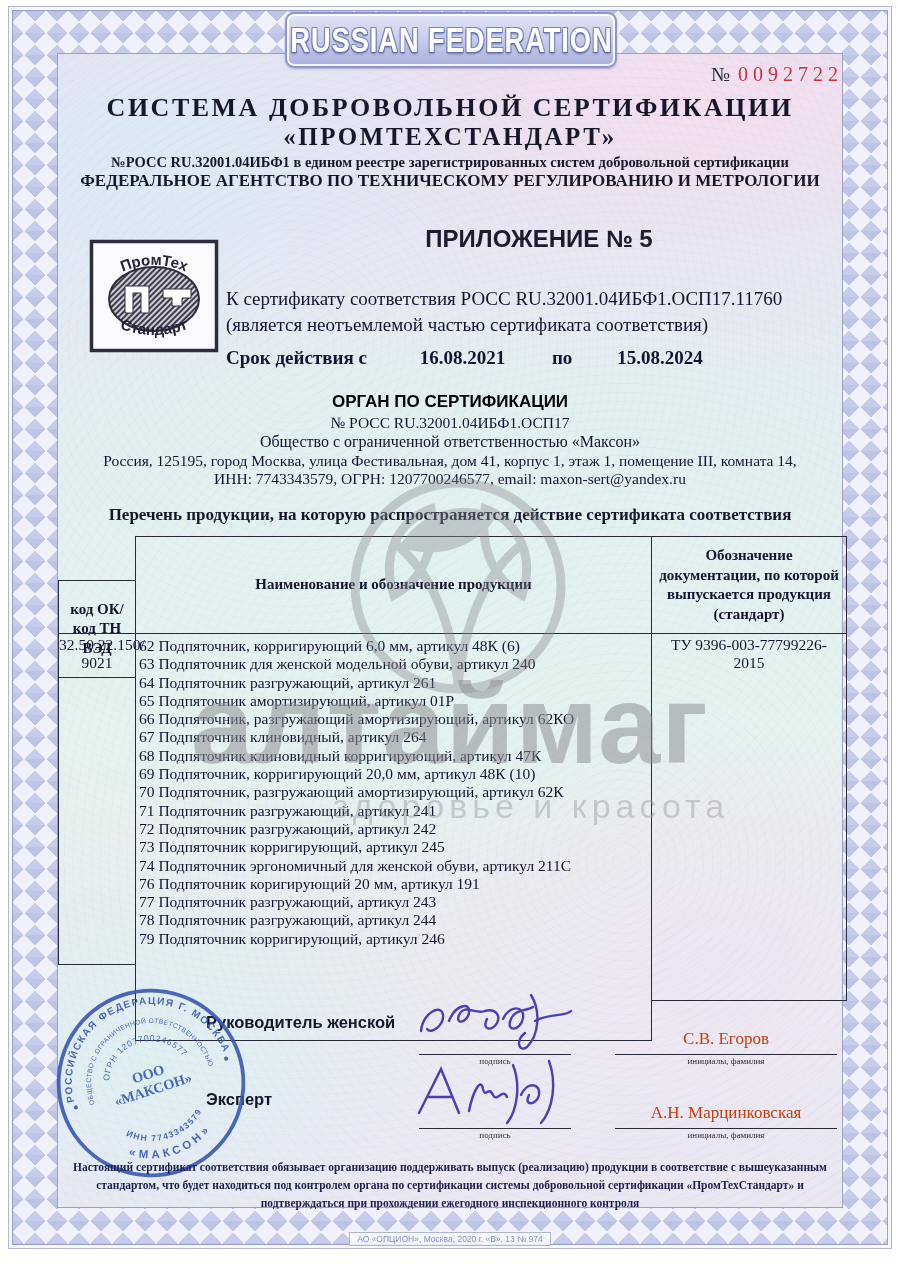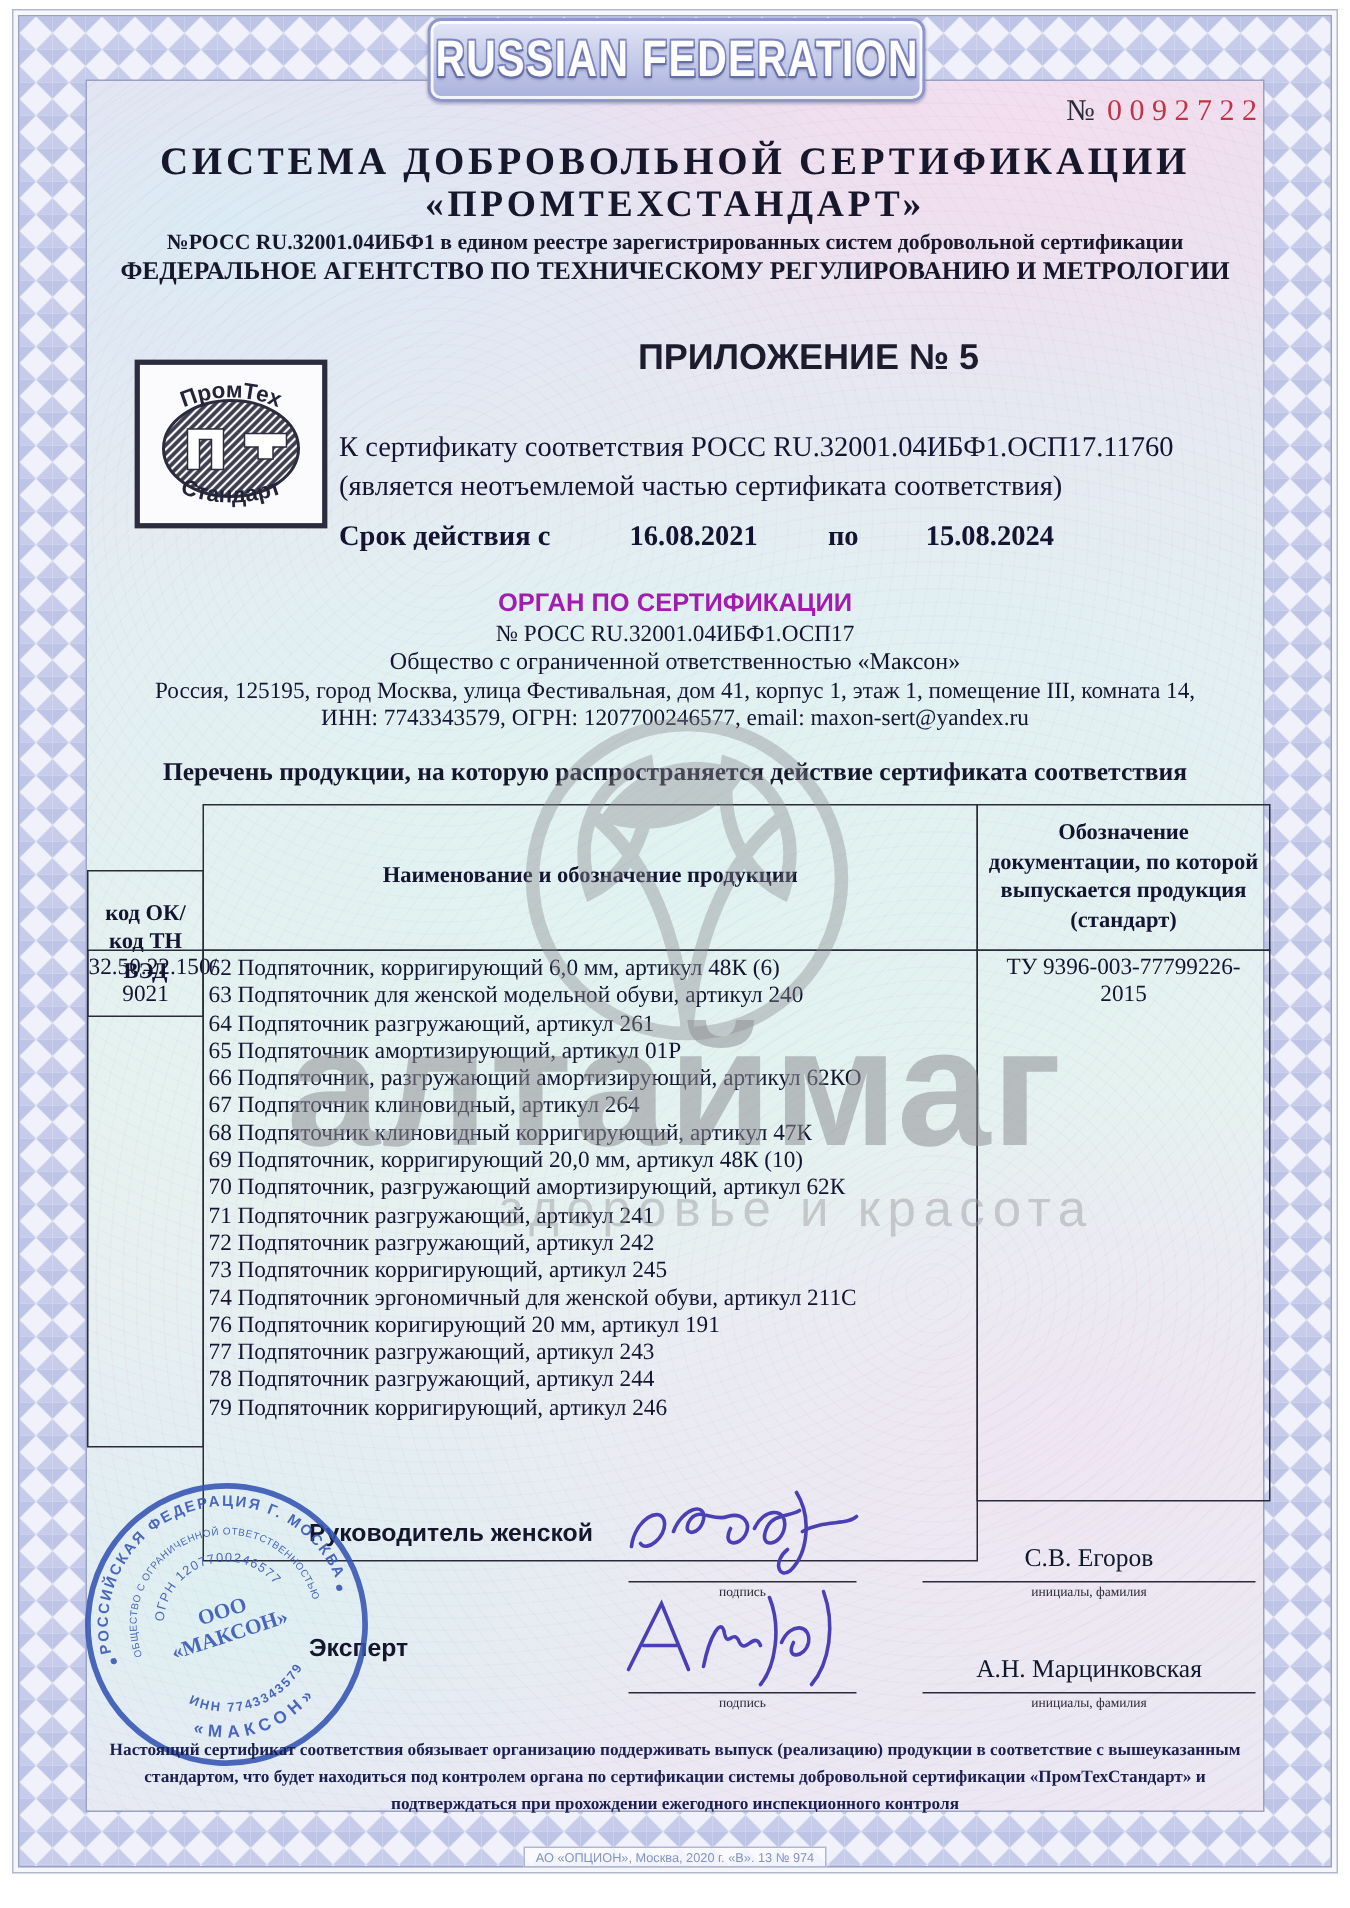--- a/index.html
+++ b/index.html
@@ -62,21 +62,21 @@
   .to-cert { position:absolute; left:217px; top:281px; font-size:19px; color:#141432; }
   .integral { position:absolute; left:217px; top:307px; font-size:19px; color:#141432; }
   .validity { position:absolute; left:217px; top:340px; font-size:19px; color:#141432; font-weight:bold; }
   .validity .lbl { font-weight:bold; }
   .validity .d1 { margin-left:48px; }
   .validity .po { margin-left:42px; }
   .validity .d2 { margin-left:40px; }
 
   
   .organ-title { position:absolute; left:0; right:0; top:385px; text-align:center;
-    font-family:"Liberation Sans", sans-serif; font-weight:bold; font-size:17px; color:#a21caf; }
+    font-family:"Liberation Sans", sans-serif; font-weight:bold; font-size:17px; color:#000000; }
   .organ-no   { position:absolute; left:0; right:0; top:407px; text-align:center; font-size:15.5px; color:#141432; }
   .organ-name { position:absolute; left:0; right:0; top:426px; text-align:center; font-size:16px; color:#141432; }
   .organ-addr { position:absolute; left:0; right:0; top:445px; text-align:center; font-size:15.5px; color:#141432; }
   .organ-cont { position:absolute; left:0; right:0; top:463px; text-align:center; font-size:15.5px; color:#141432; }
   .list-title { position:absolute; left:0; right:0; top:498px; text-align:center; font-weight:bold;
     font-size:17px; color:#15152c; }
 
   
   .ptable { position:absolute; left:49px; top:529px; width:789px; height:429px; color:#141432; }
   .ptable .cell { position:absolute; border:1px solid #2a2a38; }
@@ -104,21 +104,21 @@
   .sigline.s1 { left:410px; top:1047px; }
   .sigline.s2 { left:410px; top:1121px; }
   .nameline { position:absolute; width:222px; border-top:1.5px solid #2a2a38; }
   .nameline.n1 { left:606px; top:1047px; }
   .nameline.n2 { left:606px; top:1121px; }
   .caption { position:absolute; font-size:9px; color:#2a2a38; text-align:center; }
   .cap-s1 { left:410px; top:1049px; width:152px; }
   .cap-s2 { left:410px; top:1123px; width:152px; }
   .cap-n1 { left:606px; top:1049px; width:222px; }
   .cap-n2 { left:606px; top:1123px; width:222px; }
-  .sig-name { position:absolute; font-size:17px; color:#0f172a; text-align:center; width:222px; }
+  .sig-name { position:absolute; font-size:17px; color:#c2410c; text-align:center; width:222px; }
   .nm1 { left:606px; top:1022px; }
   .nm2 { left:606px; top:1096px; }
   .sig-svg { position:absolute; pointer-events:none; }
   .sv1 { left:402px; top:984px; }
   .sv2 { left:402px; top:1050px; }
 
   
   .stamp { position:absolute; left:33px; top:976px; width:218px; height:200px; opacity:0.88; }
 
   

